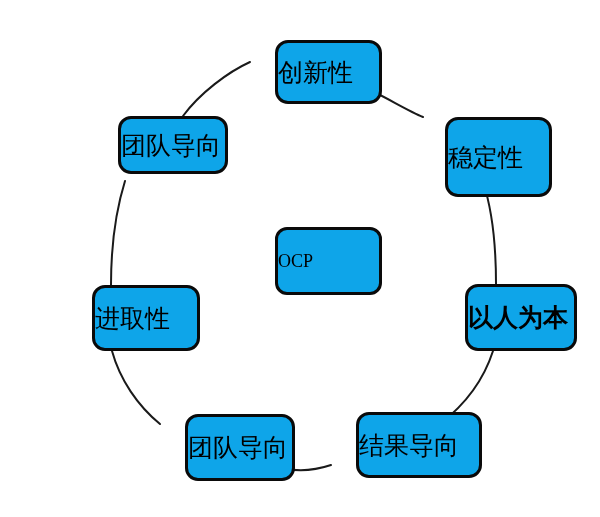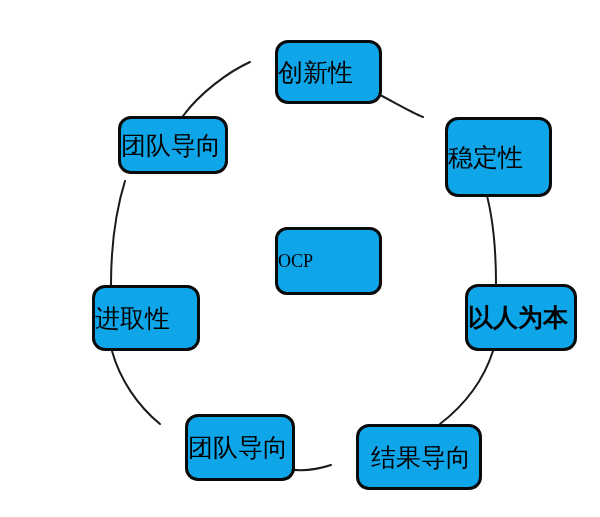--- a/index.html
+++ b/index.html
@@ -82,21 +82,21 @@
   </div>
 
   <div class="node" style="left: 420px; top: 117px; width: 107px; height: 80px; border-color: rgb(10, 10, 10); border-width: 3px;">
     <span class="node-label">稳定性</span>
   </div>
 
   <div class="node" style="left: 440px; top: 284px; width: 112px; height: 67px; border-color: rgb(10, 10, 10); border-width: 3px; font-weight: bold;">
     <span class="node-label">以人为本</span>
   </div>
 
-  <div class="node" style="left: 331px; top: 424px; width: 126px; height: 66px; border-color: rgb(10, 10, 10); border-width: 3px; padding-left: 12px;">
+  <div class="node" style="left: 331px; top: 412px; width: 126px; height: 66px; border-color: rgb(10, 10, 10); border-width: 3px;">
     <span class="node-label">结果导向</span>
   </div>
 
   <div class="node" style="left: 160px; top: 414px; width: 110px; height: 67px; border-color: rgb(10, 10, 10); border-width: 3px;">
     <span class="node-label">团队导向</span>
   </div>
 
   <div class="node" style="left: 67px; top: 285px; width: 108px; height: 66px; border-color: rgb(10, 10, 10); border-width: 3px;">
     <span class="node-label">进取性</span>
   </div>

